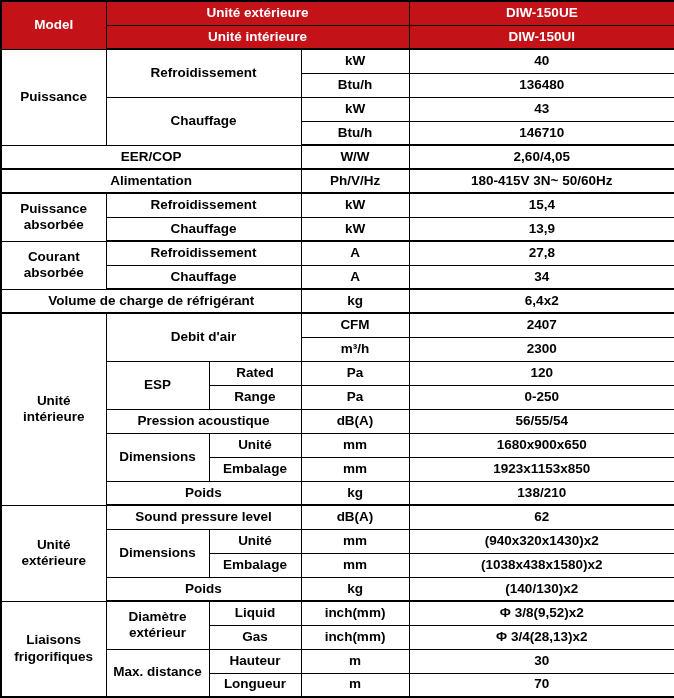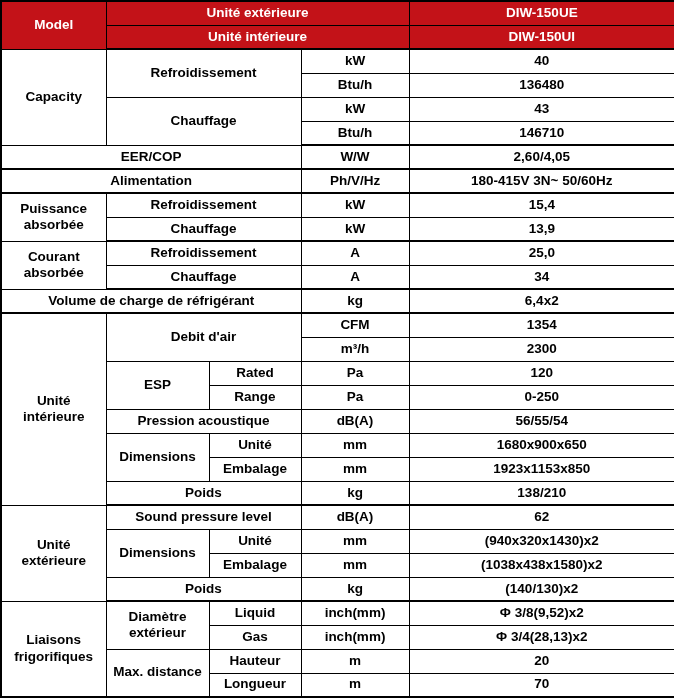--- a/index.html
+++ b/index.html
@@ -46,21 +46,21 @@
       <tr>
         <td rowspan="2" class="red tb">Model</td>
         <td colspan="3" class="red">Unité extérieure</td>
         <td class="red">DIW-150UE</td>
       </tr>
       <tr class="thick">
         <td colspan="3" class="red">Unité intérieure</td>
         <td class="red">DIW-150UI</td>
       </tr>
       <tr>
-        <td rowspan="4" class="tb">Capacity</td>
+        <td rowspan="4" class="tb">Puissance</td>
         <td colspan="2" rowspan="2">Refroidissement</td>
         <td>kW</td>
         <td>40</td>
       </tr>
       <tr>
         <td>Btu/h</td>
         <td>136480</td>
       </tr>
       <tr>
         <td colspan="2" rowspan="2" class="tb">Chauffage</td>
@@ -89,37 +89,37 @@
       </tr>
       <tr class="thick">
         <td colspan="2">Chauffage</td>
         <td>kW</td>
         <td>13,9</td>
       </tr>
       <tr>
         <td rowspan="2" class="tb">Courant absorbée</td>
         <td colspan="2">Refroidissement</td>
         <td>A</td>
-        <td>25,0</td>
+        <td>27,8</td>
       </tr>
       <tr class="thick">
         <td colspan="2">Chauffage</td>
         <td>A</td>
         <td>34</td>
       </tr>
       <tr class="thick">
         <td colspan="3">Volume de charge de réfrigérant</td>
         <td>kg</td>
         <td>6,4x2</td>
       </tr>
       <tr>
         <td rowspan="8" class="tb">Unité intérieure</td>
         <td colspan="2" rowspan="2">Debit d'air</td>
         <td>CFM</td>
-        <td>1354</td>
+        <td>2407</td>
       </tr>
       <tr>
         <td>m³/h</td>
         <td>2300</td>
       </tr>
       <tr>
         <td rowspan="2">ESP</td>
         <td>Rated</td>
         <td>Pa</td>
         <td>120</td>
@@ -181,21 +181,21 @@
       </tr>
       <tr>
         <td>Gas</td>
         <td>inch(mm)</td>
         <td>Φ 3/4(28,13)x2</td>
       </tr>
       <tr>
         <td rowspan="2">Max. distance</td>
         <td>Hauteur</td>
         <td>m</td>
-        <td>20</td>
+        <td>30</td>
       </tr>
       <tr>
         <td>Longueur</td>
         <td>m</td>
         <td>70</td>
       </tr>
     </tbody>
 </table>
 
 </body></html>

